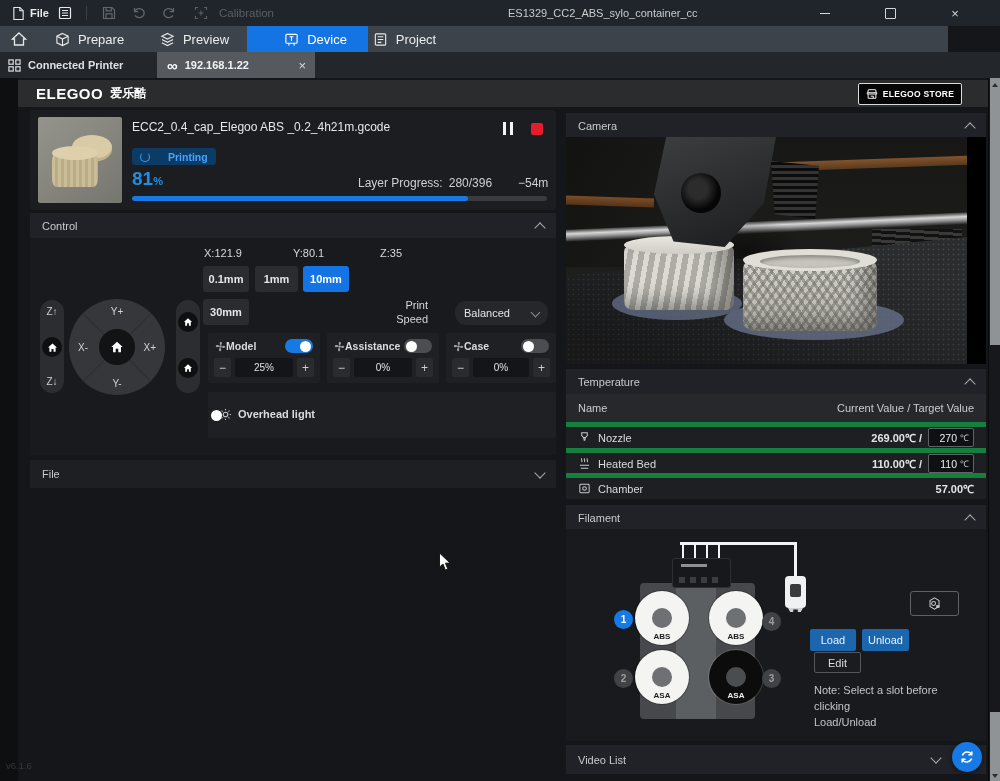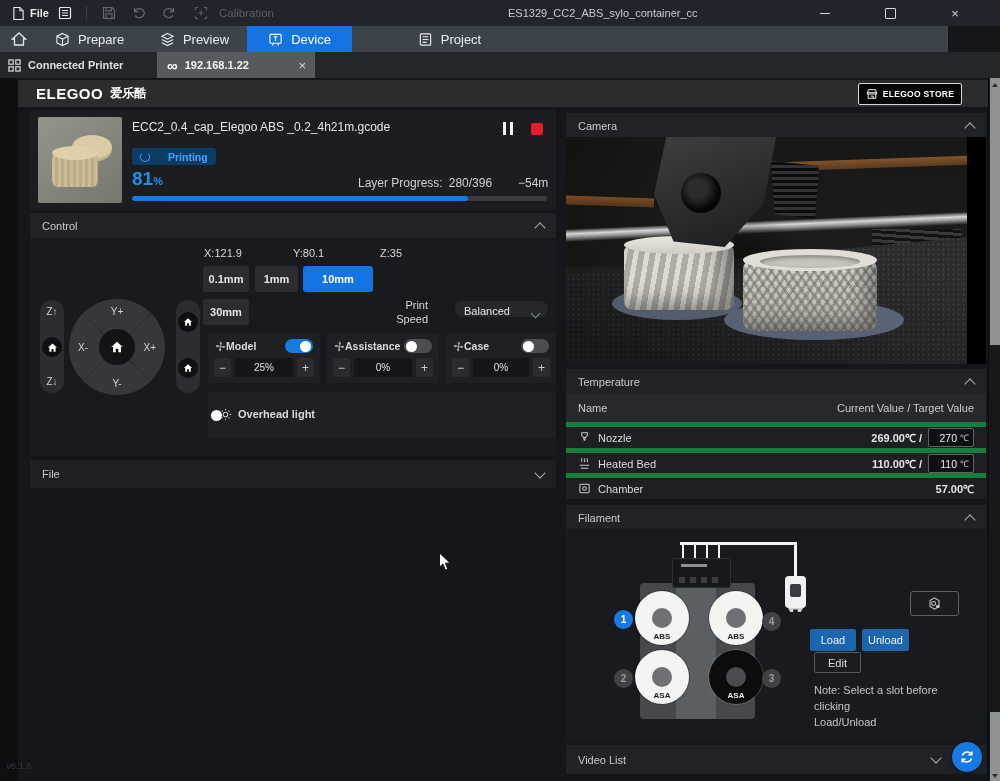--- a/index.html
+++ b/index.html
@@ -16,21 +16,21 @@
   .tb-sep{position:absolute;left:86px;top:6px;width:1px;height:14px;background:#3a3f45;}
   .tb-title{position:absolute;left:508px;top:0;height:26px;line-height:26px;font-size:11px;color:#c9cbcd;}
   .winbtn{position:absolute;top:0;width:30px;height:26px;display:flex;align-items:center;justify-content:center;color:#d4d6d8;font-size:13px;}
   .min-glyph{width:10px;height:1px;background:#d4d6d8;}
   .max-glyph{width:9px;height:9px;border:1px solid #d4d6d8;border-radius:1px;}
 
   
   .navrow{position:absolute;left:0;top:26px;width:948px;height:26px;background:#3c434b;}
   .nav-home{position:absolute;left:0;top:0;width:37px;height:26px;display:flex;align-items:center;justify-content:center;}
   .nav-tab{position:absolute;top:0;height:26px;display:flex;align-items:center;justify-content:center;gap:8px;font-size:13px;color:#eceded;}
-  .nav-tab.active{background:#1474e4;color:#fff;}
+  .nav-tab.active{background:#1474e4;color:#fff;padding-left:16px;}
 
   
   .printerrow{position:absolute;left:0;top:52px;width:1000px;height:26px;background:#23262a;}
   .cp-btn{position:absolute;left:8px;top:0;height:26px;display:flex;align-items:center;gap:7px;}
   .cp-label{font-size:11px;font-weight:bold;color:#dfe0e2;}
   .ptab{position:absolute;left:157px;top:0;width:158px;height:26px;background:#56595d;display:flex;align-items:center;}
   .ptab-logo{font-size:15px;font-weight:bold;color:#fff;margin-left:10px;line-height:1;}
   .ptab-ip{font-size:11px;font-weight:bold;color:#f2f3f4;margin-left:7px;}
   .ptab-close{margin-left:auto;margin-right:9px;font-size:13px;color:#d8d9db;}
 
@@ -73,21 +73,21 @@
   .chev{width:7px;height:7px;border-right:1.6px solid #a9abad;border-bottom:1.6px solid #a9abad;}
   .chev.up{transform:rotate(-135deg);margin-top:4px;}
   .chev.down{transform:rotate(45deg);margin-top:-3px;}
 
   .control-head{left:30px;top:135px;width:526px;}
   .control-body{position:absolute;left:30px;top:160px;width:526px;height:217px;background:#191a1d;}
   .coord{position:absolute;top:9px;font-size:11px;color:#d6d7d9;}
   .step-btn{position:absolute;height:26px;background:#2b2c2f;border-radius:3px;color:#e4e5e7;font-size:11px;font-weight:bold;display:flex;align-items:center;justify-content:center;}
   .step-btn.active{background:#1474e4;color:#fff;}
   .speed-label{position:absolute;left:352px;top:60px;width:46px;text-align:right;font-size:11px;line-height:14px;color:#d6d7d9;}
-  .dropdown{position:absolute;left:425px;top:63px;width:93px;height:16px;background:#26272b;border-radius:11px;display:flex;align-items:flex-end;justify-content:space-between;padding:0 9px;box-sizing:border-box;}
+  .dropdown{position:absolute;left:425px;top:63px;width:93px;height:24px;background:#26272b;border-radius:11px;display:flex;align-items:center;justify-content:space-between;padding:0 9px;box-sizing:border-box;}
   .dd-value{font-size:11px;color:#e2e3e5;}
   .dd-chev{width:6px;height:6px;border-right:1.4px solid #8a8c8e;border-bottom:1.4px solid #8a8c8e;transform:rotate(45deg);margin-top:-2px;}
 
   .pill{position:absolute;width:24px;height:93px;background:#2c2d30;border-radius:12px;}
   .pill-label{position:absolute;left:0;width:24px;text-align:center;font-size:10px;color:#cfd0d2;}
   .pill-circle{position:absolute;left:2px;width:20px;height:20px;border-radius:50%;background:#0e0f11;display:flex;align-items:center;justify-content:center;}
   .padwheel{position:absolute;left:39px;top:61px;width:96px;height:96px;border-radius:50%;background:#36373a;}
   .padwheel::before,.padwheel::after{content:"";position:absolute;left:0;top:47.5px;width:96px;height:1px;background:#2c2d30;}
   .padwheel::before{transform:rotate(45deg);}
   .padwheel::after{transform:rotate(-45deg);}
@@ -264,21 +264,21 @@
       <span>Preview</span>
     </div>
     <div class="nav-tab active" style="left:247px;width:105px;">
       <svg width="15" height="15" viewBox="0 0 16 16" fill="none" stroke="#ffffff" stroke-width="1.2">
           <rect x="2" y="2.5" width="12" height="9.5" rx="1"></rect>
           <path d="M6 5 H10 M8 5 V9.5"></path>
           <path d="M5.5 12 L5 14.5 M10.5 12 L11 14.5"></path>
         </svg>
       <span>Device</span>
     </div>
-    <div class="nav-tab" style="left:352px;width:105px;margin-left:45px;">
+    <div class="nav-tab" style="left:352px;width:105px;">
       <svg width="15" height="15" viewBox="0 0 16 16" fill="none" stroke="#e8e9ea" stroke-width="1.2">
           <rect x="2.5" y="2" width="11" height="12" rx="1"></rect>
           <path d="M5 5 H11 M5 8 H11 M5 11 H9"></path>
         </svg>
       <span>Project</span>
     </div>
   </div>
 
   <div class="printerrow">
     <div class="cp-btn">
@@ -349,21 +349,21 @@
       <span class="sec-title">Control</span>
       <span class="chev up"></span>
     </div>
     <div class="control-body">
       <span class="coord" style="left:174px;">X:121.9</span>
       <span class="coord" style="left:263px;">Y:80.1</span>
       <span class="coord" style="left:350px;">Z:35</span>
 
       <div class="step-btn" style="left:173px;top:28px;width:46px;">0.1mm</div>
       <div class="step-btn" style="left:225px;top:28px;width:43px;">1mm</div>
-      <div class="step-btn active" style="left:273px;top:28px;width:70px;">10mm</div>
+      <div class="step-btn active" style="left:273px;top:28px;width:46px;">10mm</div>
       <div class="step-btn" style="left:173px;top:61px;width:46px;">30mm</div>
 
       <div class="speed-label">
         <span>Print</span><br>
         <span>Speed</span>
       </div>
       <div class="dropdown">
         <span class="dd-value">Balanced</span>
         <span class="dd-chev"></span>
       </div>

